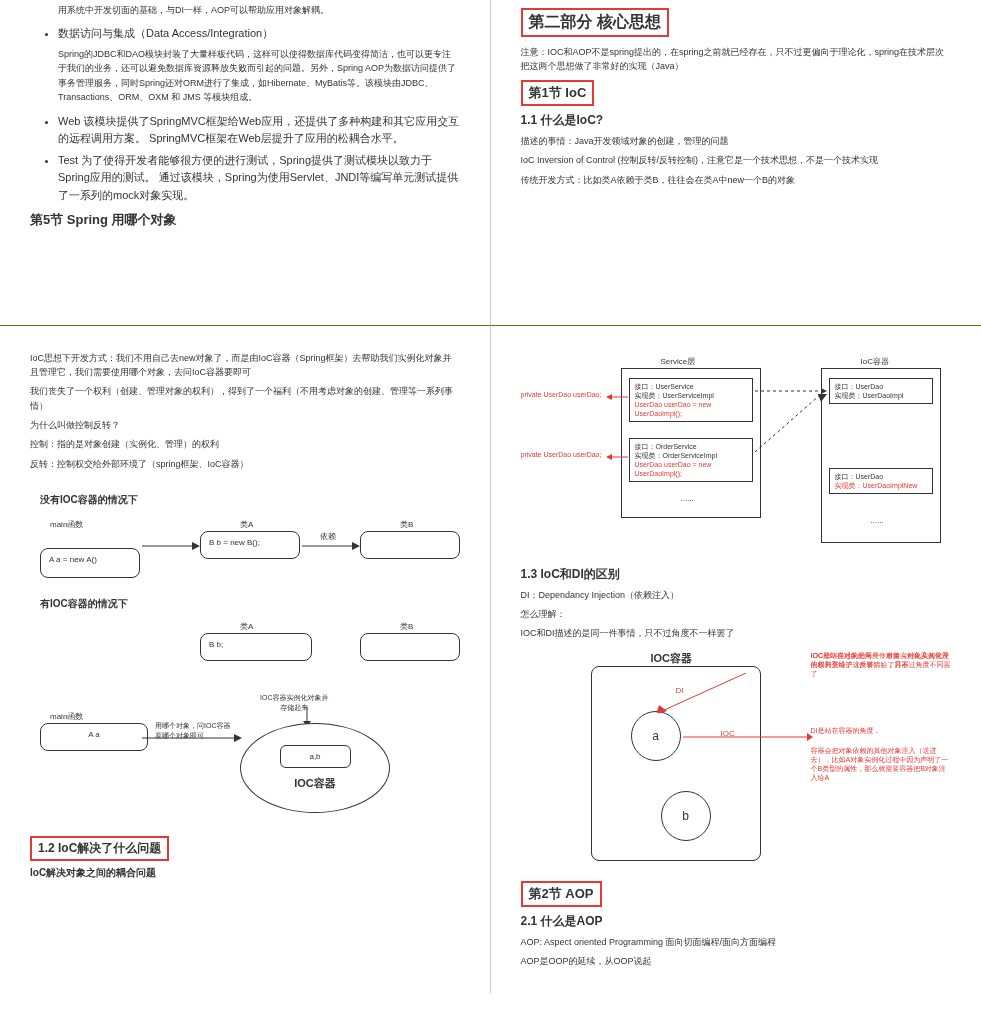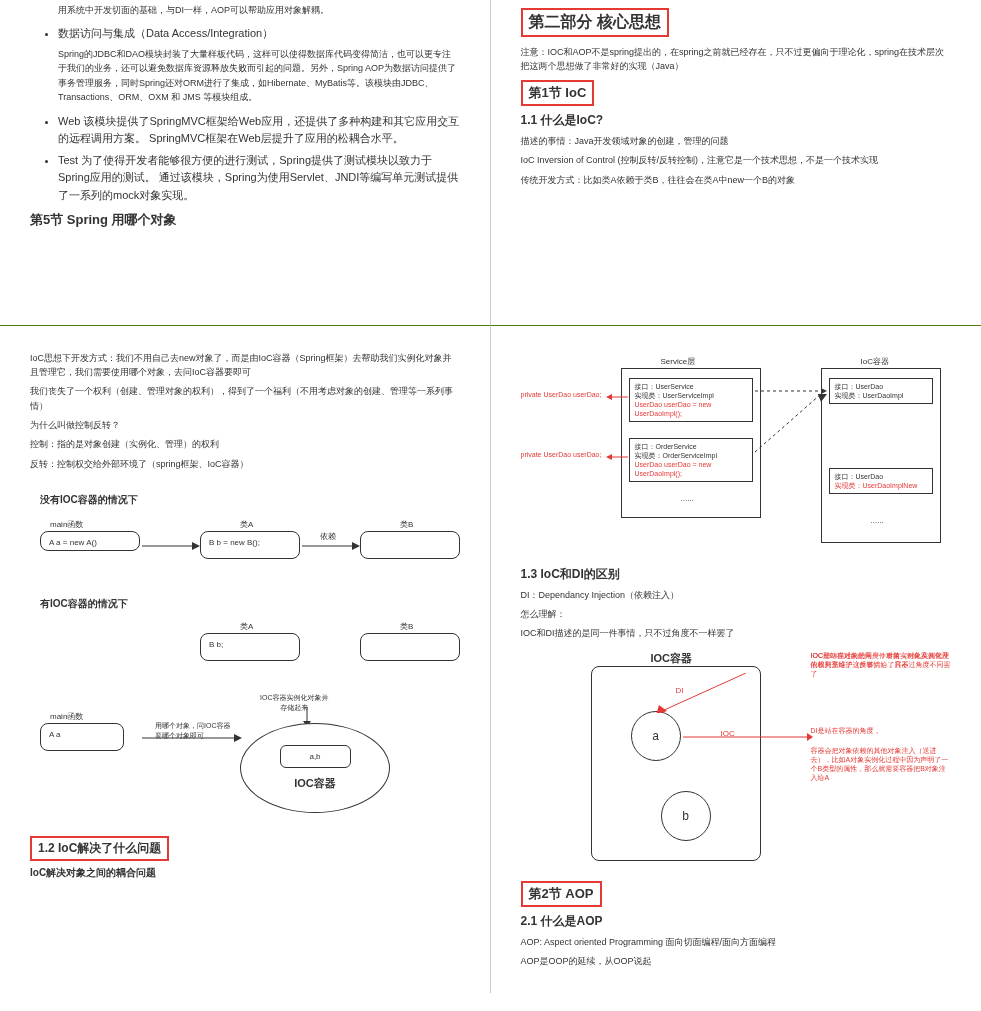--- a/index.html
+++ b/index.html
@@ -58,45 +58,45 @@
   <div class="page" style="padding-top:20px;">
     <p>IoC思想下开发方式：我们不用自己去new对象了，而是由IoC容器（Spring框架）去帮助我们实例化对象并且管理它，我们需要使用哪个对象，去问IoC容器要即可</p>
     <p>我们丧失了一个权利（创建、管理对象的权利），得到了一个福利（不用考虑对象的创建、管理等一系列事情）</p>
     <p>为什么叫做控制反转？</p>
     <p>控制：指的是对象创建（实例化、管理）的权利</p>
     <p>反转：控制权交给外部环境了（spring框架、IoC容器）</p>
 
     <h4 style="margin-left:10px;margin-top:22px;">没有IOC容器的情况下</h4>
     <div class="diagram rel" style="height:70px;">
       <div class="abs dlabel" style="left:20px; top:2px;">main函数</div>
-      <div class="box" style="left:10px; top:14px; width:100px; height:20px;">A  a = new A()</div>
+      <div class="box" style="left:10px; top:31px; width:100px; height:30px;">A  a = new A()</div>
       <svg class="abs" style="left:112px; top:24px;" width="58" height="10">
           <line x1="0" y1="5" x2="50" y2="5" stroke="#333"></line>
           <polygon points="50,1 58,5 50,9" fill="#333"></polygon>
         </svg>
       <div class="abs dlabel" style="left:210px; top:2px;">类A</div>
       <div class="box" style="left:170px; top:14px; width:100px; height:28px;">B b = new B();</div>
       <svg class="abs" style="left:272px; top:24px;" width="58" height="10">
           <line x1="0" y1="5" x2="50" y2="5" stroke="#333"></line>
           <polygon points="50,1 58,5 50,9" fill="#333"></polygon>
         </svg>
       <div class="abs dlabel" style="left:290px; top:14px;">依赖</div>
       <div class="abs dlabel" style="left:370px; top:2px;">类B</div>
       <div class="box" style="left:330px; top:14px; width:100px; height:28px;"></div>
     </div>
 
     <h4 style="margin-left:10px;margin-top:4px;">有IOC容器的情况下</h4>
     <div class="diagram rel" style="height:200px;">
       <div class="abs dlabel" style="left:210px; top:0px;">类A</div>
-      <div class="box" style="left:170px; top:12px; width:100px; height:28px;">B b;</div>
+      <div class="box" style="left:170px; top:12px; width:112px; height:28px;">B b;</div>
       <div class="abs dlabel" style="left:370px; top:0px;">类B</div>
       <div class="box" style="left:330px; top:12px; width:100px; height:28px;"></div>
 
       <div class="abs dlabel" style="left:20px; top:90px;">main函数</div>
-      <div class="box" style="left:10px; top:102px; width:84px; height:28px;">A a</div>
+      <div class="box" style="left:10px; top:102px; width:108px; height:28px;text-align:center;">A a</div>
       <div class="abs dlabel" style="left:125px; top:100px; white-space:pre; font-size:7px;">用哪个对象，问IOC容器
 要哪个对象即可</div>
 
       <div class="abs dlabel" style="left:230px; top:72px; white-space:pre; font-size:7px; text-align:center;">IOC容器实例化对象并
 存储起来</div>
       <svg class="abs" style="left:272px; top:86px;" width="10" height="20">
           <line x1="5" y1="0" x2="5" y2="14" stroke="#333"></line>
           <polygon points="1,14 5,20 9,14" fill="#333"></polygon>
         </svg>
       <svg class="abs" style="left:112px; top:112px;" width="100" height="10">

